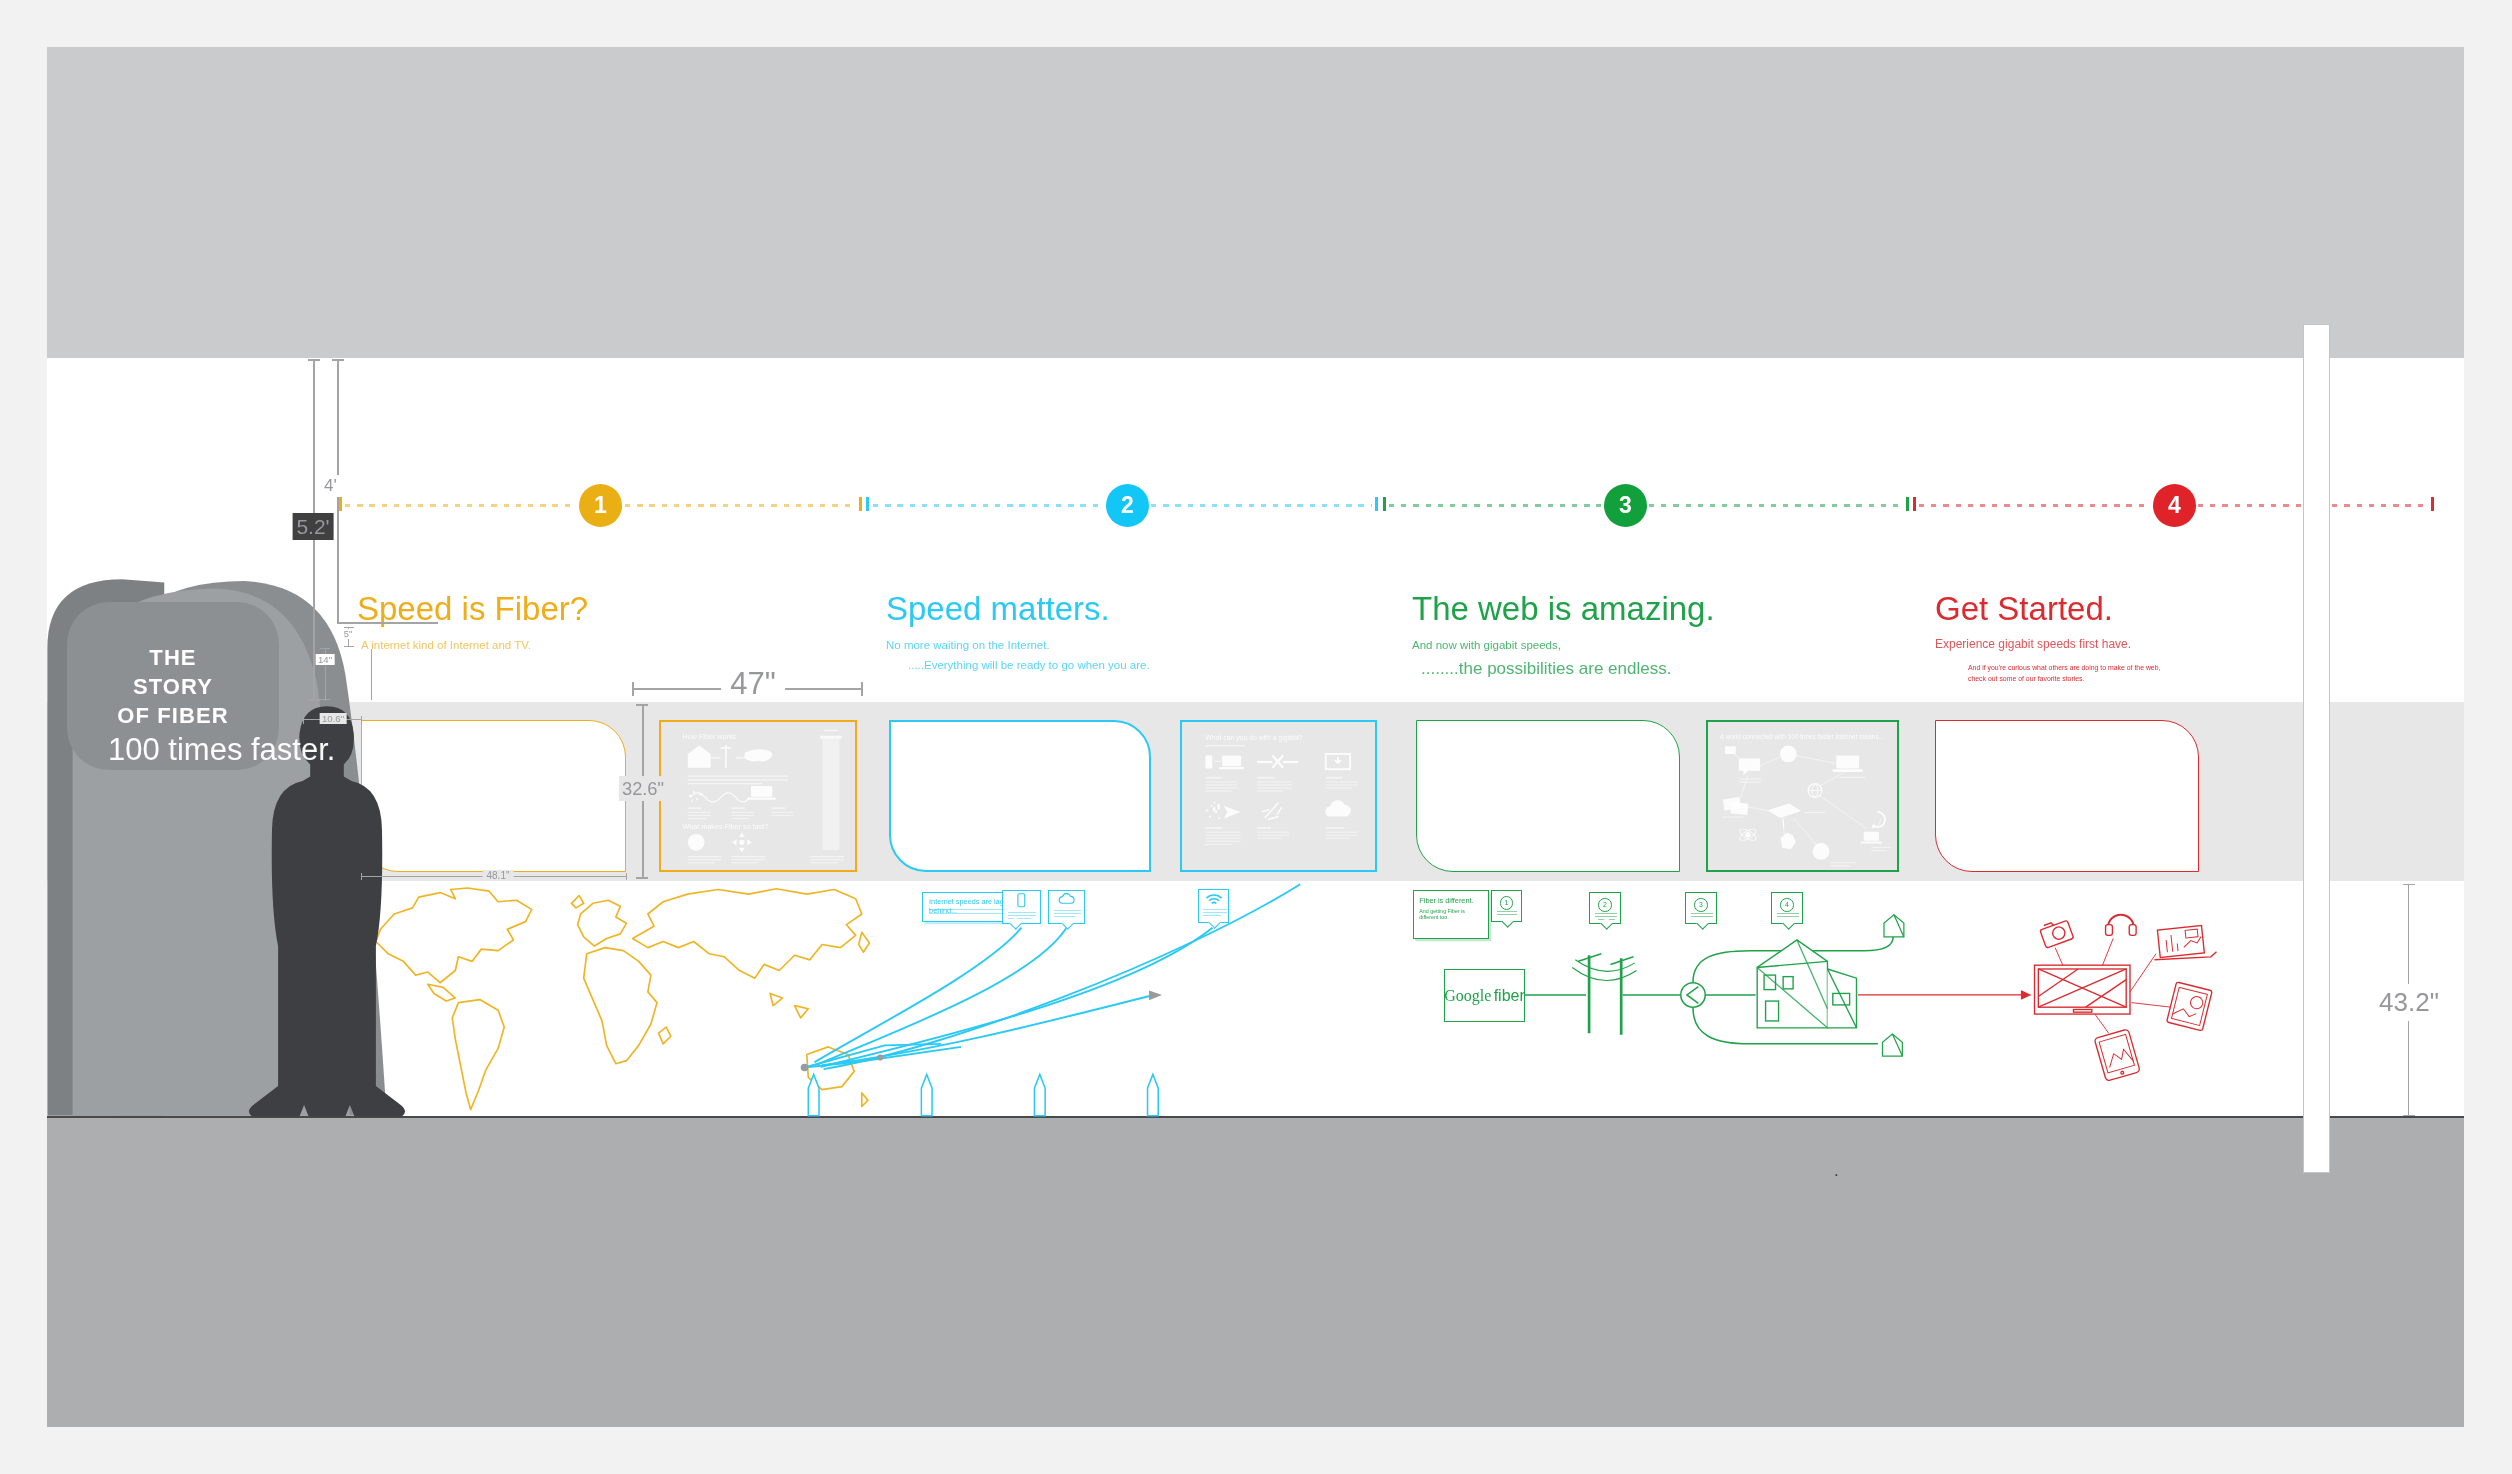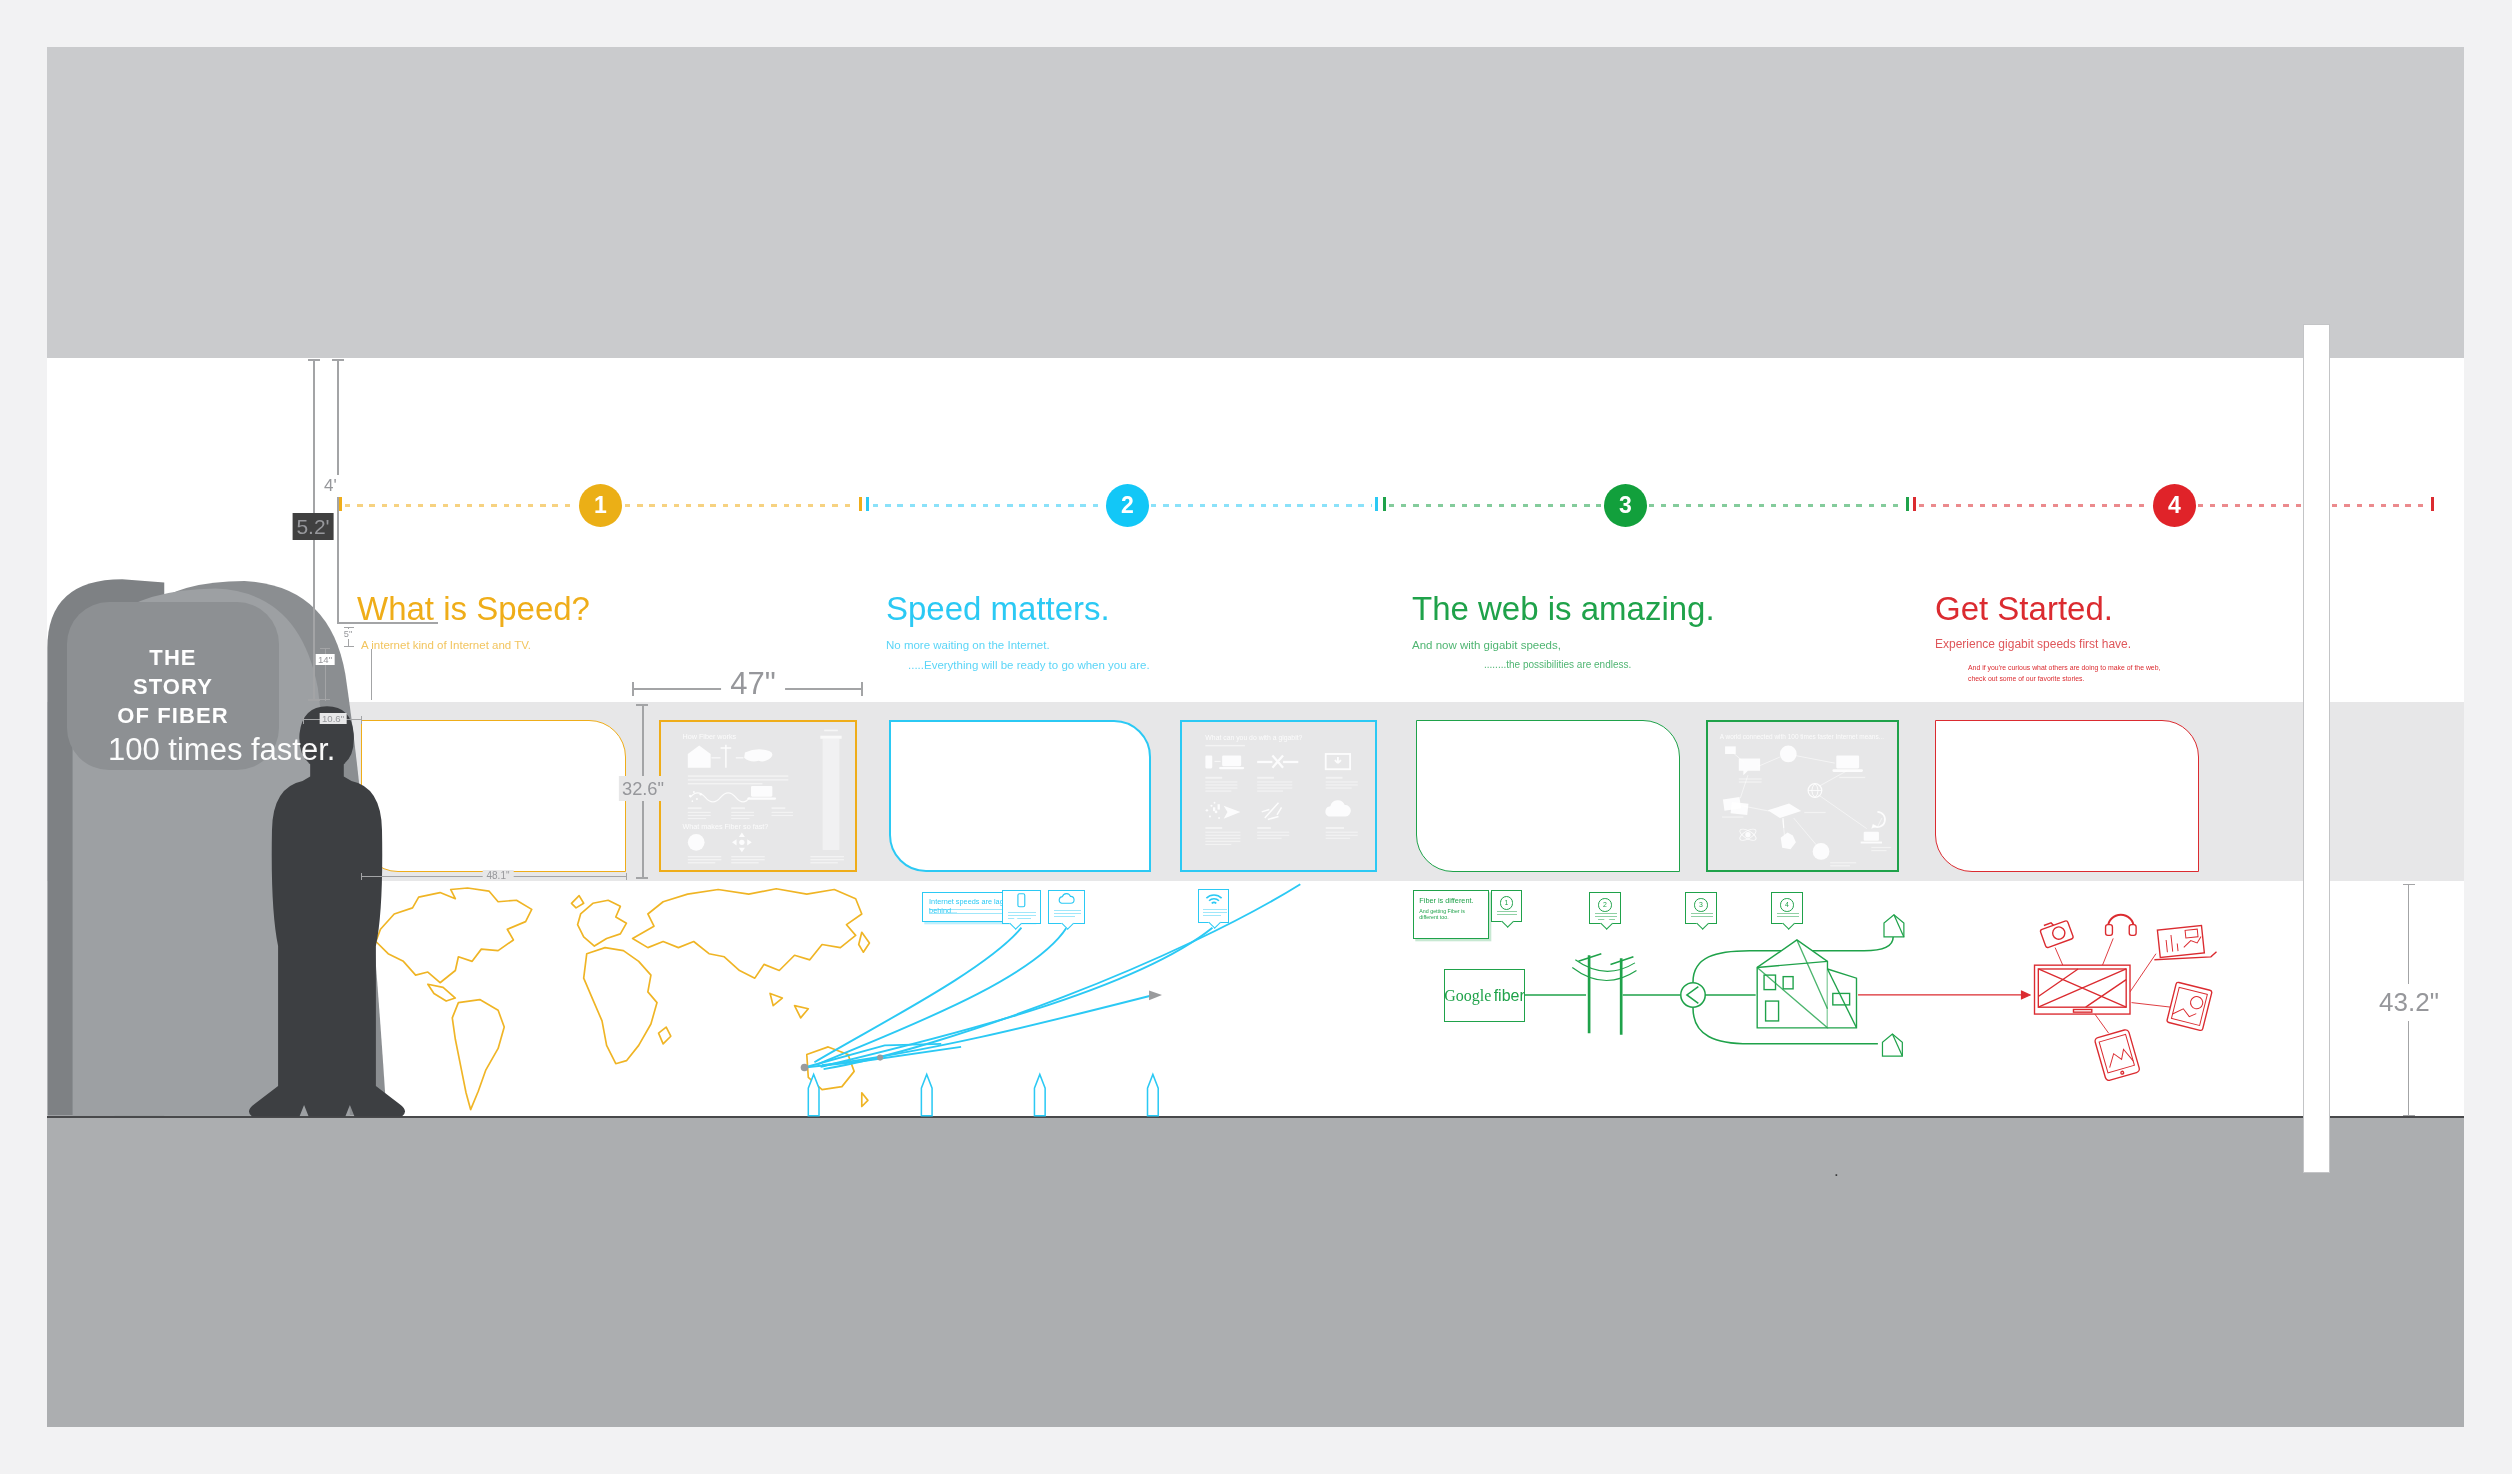--- a/index.html
+++ b/index.html
@@ -56,30 +56,30 @@
   <div class="tick" style="left:1383px;background:#1FA24A;"></div>
   <div class="tick" style="left:1906px;background:#1FA24A;"></div>
   <div class="tick" style="left:1913px;background:#DB2B30;"></div>
   <div class="tick" style="left:2431px;background:#DB2B30;"></div>
 
   <div class="numcircle" style="left:579px;background:#EBAF16;">1</div>
   <div class="numcircle" style="left:1106px;background:#12C7F7;">2</div>
   <div class="numcircle" style="left:1604px;background:#12A03C;">3</div>
   <div class="numcircle" style="left:2153px;background:#E02329;">4</div>
 
-  <div class="hd" style="left:357px;top:590px;font-size:33px;color:#EFAD19;">What is Speed?</div>
+  <div class="hd" style="left:357px;top:590px;font-size:33px;color:#EFAD19;">Speed is Fiber?</div>
   <div class="hd" style="left:361px;top:639px;font-size:11.5px;color:#F2C55F;">A internet kind of Internet and TV.</div>
 
   <div class="hd" style="left:886px;top:590px;font-size:33px;color:#2BC9F4;">Speed matters.</div>
   <div class="hd" style="left:886px;top:639px;font-size:11.5px;color:#5BD5F7;">No more waiting on the Internet.</div>
   <div class="hd" style="left:908px;top:659px;font-size:11.5px;color:#5BD5F7;">.....Everything will be ready to go when you are.</div>
 
   <div class="hd" style="left:1412px;top:590px;font-size:33px;color:#1FA24A;">The web is amazing.</div>
   <div class="hd" style="left:1412px;top:639px;font-size:11.5px;color:#4FB572;">And now with gigabit speeds,</div>
-  <div class="hd" style="left:1484px;top:659px;font-size:10px;color:#4FB572;">........the possibilities are endless.</div>
+  <div class="hd" style="left:1421px;top:659px;font-size:17px;color:#4FB572;">........the possibilities are endless.</div>
 
   <div class="hd" style="left:1935px;top:590px;font-size:33px;color:#DB2B30;">Get Started.</div>
   <div class="hd" style="left:1935px;top:637px;font-size:12px;color:#DF565A;">Experience gigabit speeds first have.</div>
   <div class="hd" style="left:1968px;top:664px;font-size:6.9px;color:#DB2B30;">And if you're curious what others are doing to make of the web,</div>
   <div class="hd" style="left:1968px;top:675px;font-size:6.9px;color:#DB2B30;">check out some of our favorite stories.</div>
 
   <div class="dimline" style="left:313px;top:359px;width:1.5px;height:342px;"></div>
   <div class="dimline" style="left:308px;top:359px;width:11.5px;height:1.5px;"></div>
   <div class="dimline" style="left:308px;top:699px;width:11.5px;height:1.5px;"></div>
   <div class="dimlabel" style="left:313px;top:513px;transform:translateX(-50%);font-size:21px;background:#404040;padding:1.5px 3.8px;">5.2'</div>

